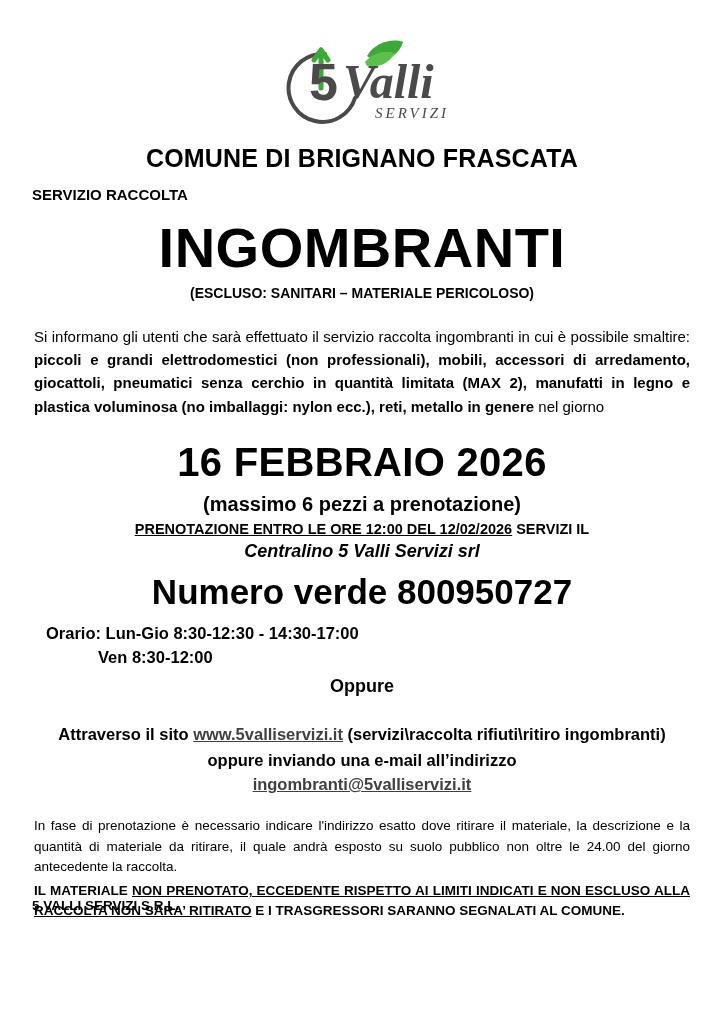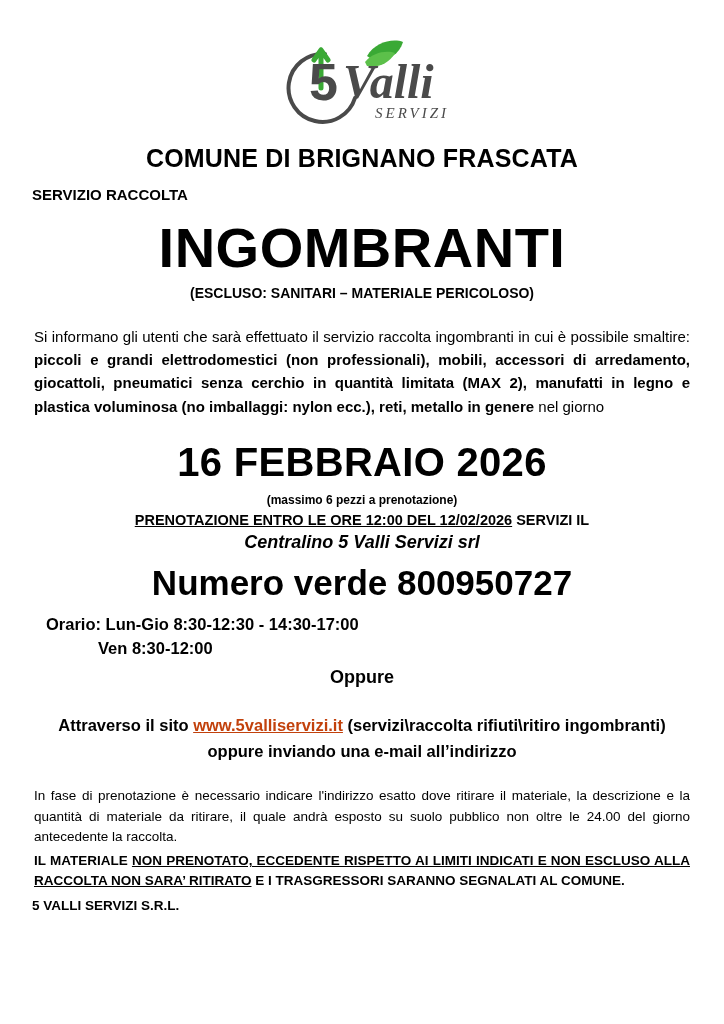--- a/index.html
+++ b/index.html
@@ -80,21 +80,21 @@
   
   .data-raccolta {
     text-align: center;
     font-size: 40px;
     font-weight: bold;
     margin-top: 22px;
     letter-spacing: 0.3px;
   }
   .massimo {
     text-align: center;
-    font-size: 12px;
+    font-size: 20px;
     font-weight: bold;
     margin-top: 8px;
   }
   .prenotazione {
     text-align: center;
     font-size: 14.5px;
     font-weight: bold;
     margin-top: 5px;
   }
   .prenotazione .u { text-decoration: underline; }
@@ -132,21 +132,21 @@
 
   
   .sito {
     text-align: center;
     font-size: 16.5px;
     font-weight: bold;
     margin-top: 24px;
     line-height: 1.6;
   }
   .link {
-    color: #c2410c;
+    color: #404040;
     text-decoration: underline;
   }
   .email-line {
     text-align: center;
     font-size: 16.5px;
     font-weight: bold;
     margin-top: 2px;
   }
 
   
@@ -231,20 +231,23 @@
   <div class="orari">
     <span>Orario: Lun-Gio 8:30-12:30 - 14:30-17:00</span>
     <span class="line2">Ven  8:30-12:00</span>
   </div>
 
   <div class="oppure">Oppure</div>
 
   <div class="sito">
     <span>Attraverso il sito </span><a class="link" href="#">www.5valliservizi.it</a><span> (servizi\raccolta rifiuti\ritiro ingombranti) oppure inviando una e-mail all’indirizzo</span>
   </div>
+  <div class="email-line">
+    <a class="link" href="#">ingombranti@5valliservizi.it</a>
+  </div>
 
   <div class="note">In fase di prenotazione è necessario indicare l'indirizzo esatto dove ritirare il materiale, la descrizione e la quantità di materiale da ritirare, il quale andrà esposto su suolo pubblico non oltre le 24.00 del giorno antecedente la raccolta.</div>
   <div class="note-strong">
     <span>IL MATERIALE </span><span class="u">NON PRENOTATO, ECCEDENTE RISPETTO AI LIMITI INDICATI E NON ESCLUSO ALLA RACCOLTA NON SARA’ RITIRATO</span><span> E I TRASGRESSORI SARANNO SEGNALATI AL COMUNE.</span>
   </div>
 
   <div class="firme">
     <div class="firma-dx">
       <div>5 VALLI SERVIZI S.R.L.</div>
     </div>

